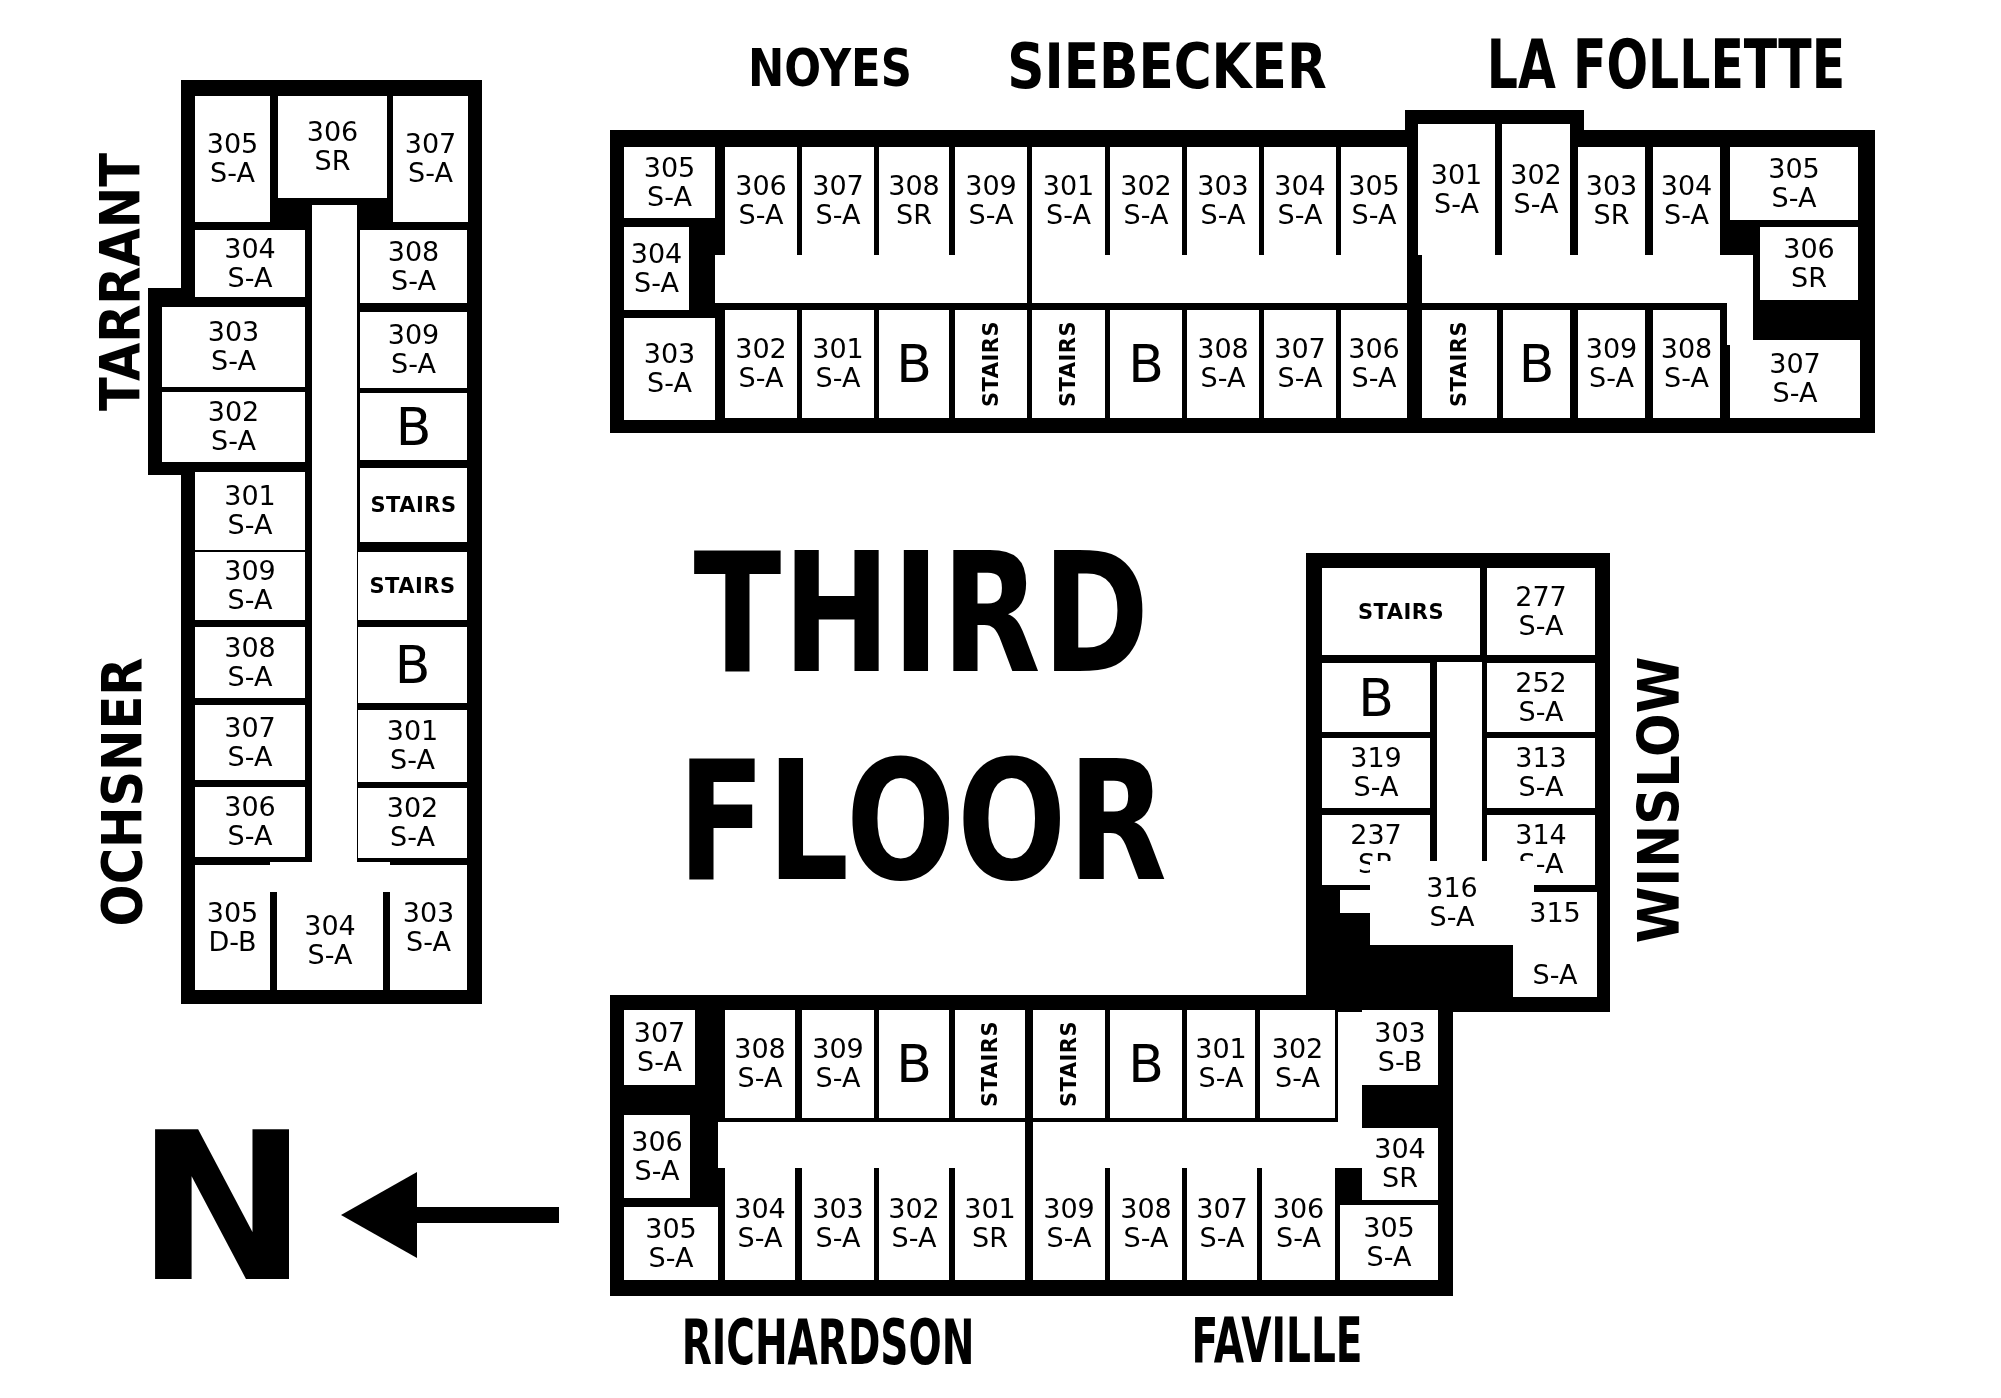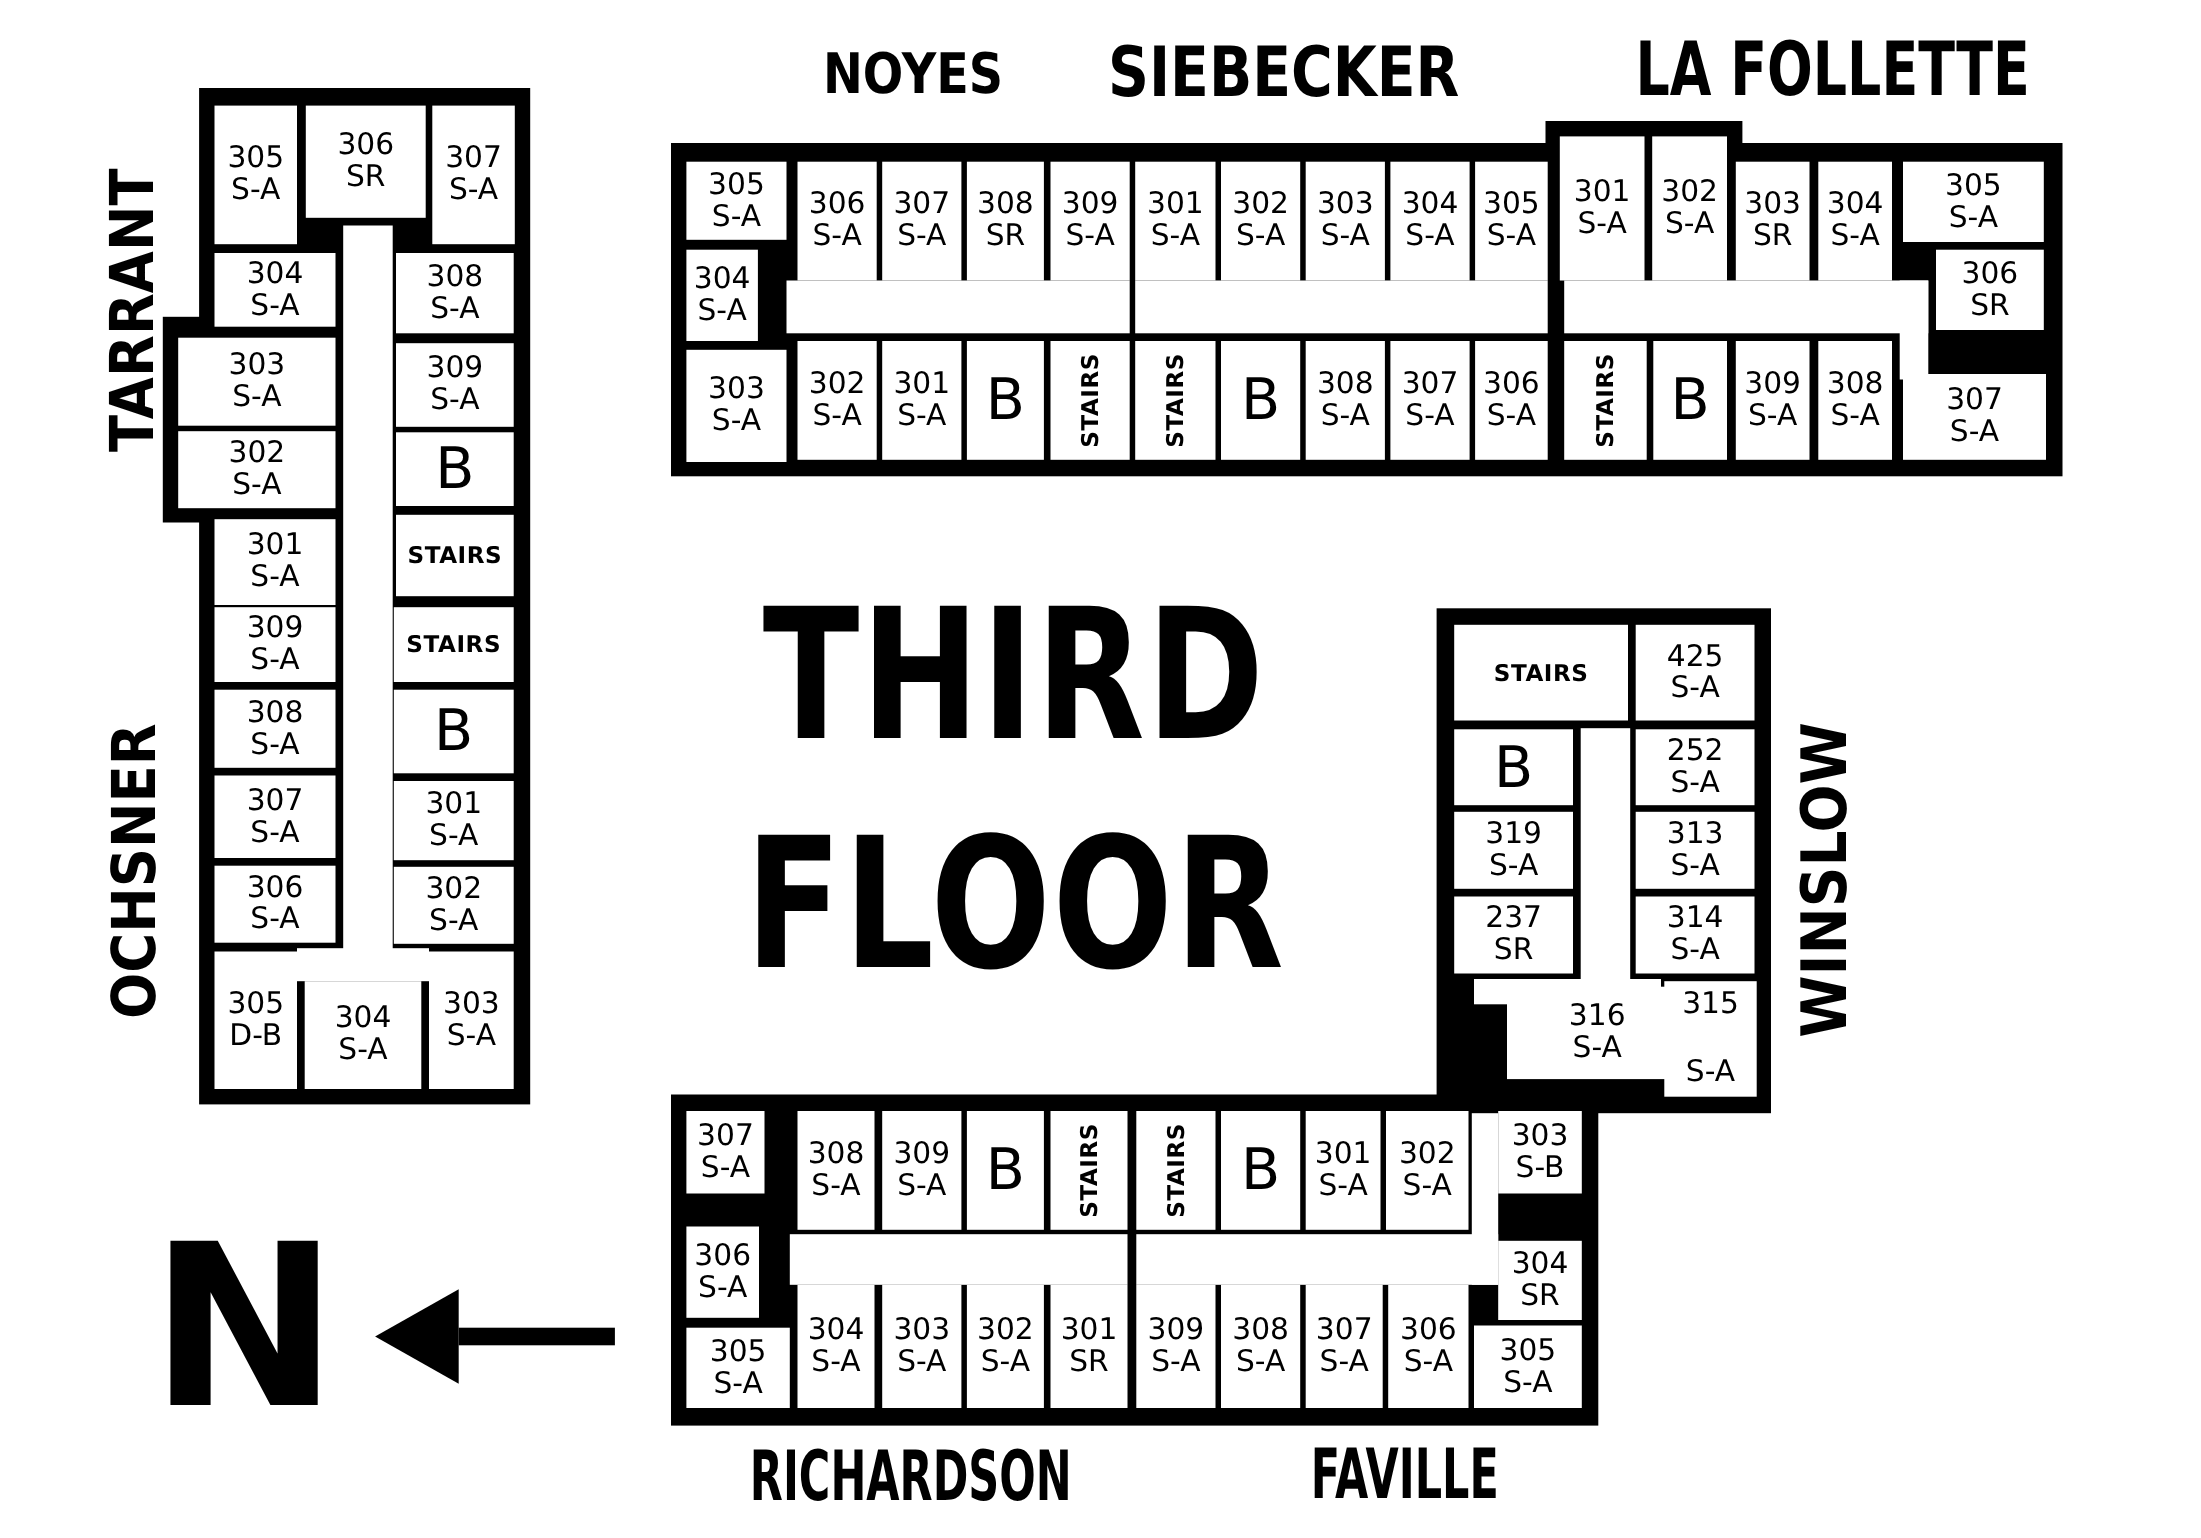--- a/index.html
+++ b/index.html
@@ -262,21 +262,21 @@
       <div class="rnum">307</div>
       <div class="rtype">S-A</div>
     </div>
     <div class="block" style="left: 1306px; top: 553px; width: 304px; height: 459px;"></div>
     <div class="corridor" style="left: 1437px; top: 662px; width: 45px; height: 250px;"></div>
     <div class="corridor" style="left: 1340px; top: 890px; width: 170px; height: 23px;"></div>
     <div class="room" style="left: 1322px; top: 568px; width: 158px; height: 87px;">
       <div class="stairs-h">STAIRS</div>
     </div>
     <div class="room" style="left: 1487px; top: 568px; width: 108px; height: 87px;">
-      <div class="rnum">425</div>
+      <div class="rnum">277</div>
       <div class="rtype">S-A</div>
     </div>
     <div class="room" style="left: 1322px; top: 663px; width: 108px; height: 69px;">
       <div class="b-letter">B</div>
     </div>
     <div class="room" style="left: 1487px; top: 663px; width: 108px; height: 69px;">
       <div class="rnum">252</div>
       <div class="rtype">S-A</div>
     </div>
     <div class="room" style="left: 1322px; top: 738px; width: 108px; height: 70px;">
@@ -288,21 +288,21 @@
       <div class="rtype">S-A</div>
     </div>
     <div class="room" style="left: 1322px; top: 815px; width: 108px; height: 70px;">
       <div class="rnum">237</div>
       <div class="rtype">SR</div>
     </div>
     <div class="room" style="left: 1487px; top: 815px; width: 108px; height: 70px; text-align: center;">
       <div class="rnum">314</div>
       <div class="rtype">S-A</div>
     </div>
-    <div class="room" style="left: 1370px; top: 897px; width: 164px; height: 84px;">
+    <div class="room" style="left: 1370px; top: 861px; width: 164px; height: 84px;">
       <div class="rnum">316</div>
       <div class="rtype">S-A</div>
     </div>
     <div class="room" style="left: 1513px; top: 892px; width: 84px; height: 105px; gap: 33px;">
       <div class="rnum">315</div>
       <div class="rtype">S-A</div>
     </div>
     <div class="block" style="left: 610px; top: 995px; width: 843px; height: 301px;"></div>
     <div class="corridor" style="left: 718px; top: 1122px; width: 307px; height: 46px;"></div>
     <div class="corridor" style="left: 1033px; top: 1122px; width: 329px; height: 46px;"></div>

